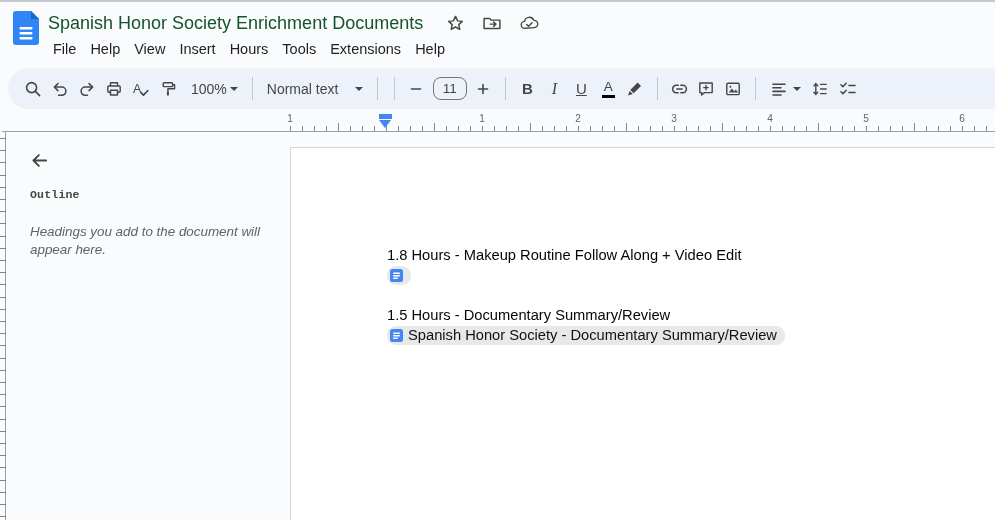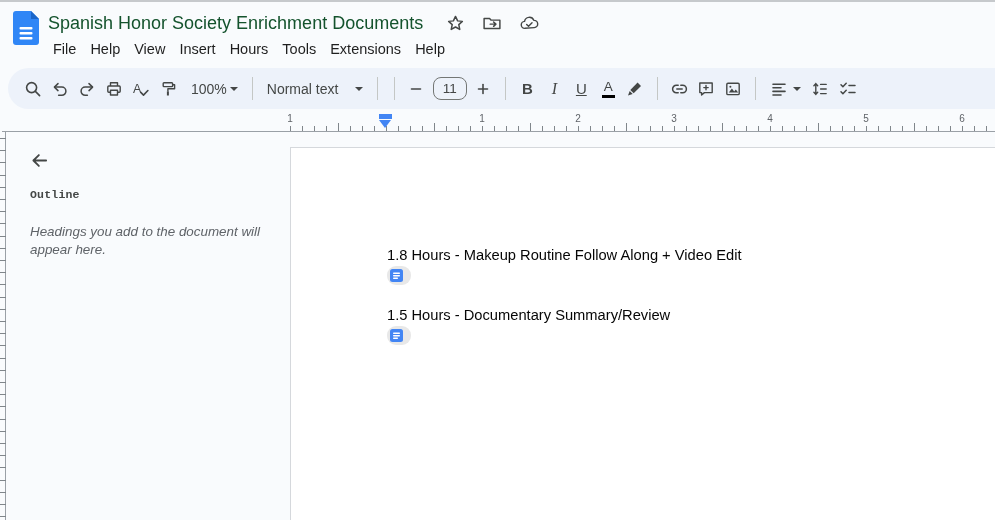--- a/index.html
+++ b/index.html
@@ -387,16 +387,17 @@
     <div class="blank-line"></div>
     <div class="doc-line">1.5 Hours - Documentary Summary/Review</div>
     <div class="chip-row">
       <a class="smart-chip">
         <svg width="13" height="13" viewBox="0 0 13 13">
           <rect width="13" height="13" rx="2.5" fill="#4285f4"></rect>
           <rect x="3" y="3.4" width="7" height="1.5" rx=".7" fill="#fff"></rect>
           <rect x="3" y="5.9" width="7" height="1.5" rx=".7" fill="#fff"></rect>
           <rect x="3" y="8.4" width="5" height="1.5" rx=".7" fill="#fff"></rect>
         </svg>
+        <span class="chip-text">Spanish Honor Society - Documentary Summary/Review</span>
       </a>
     </div>
   </div>
 </div>
 
 </body></html>

